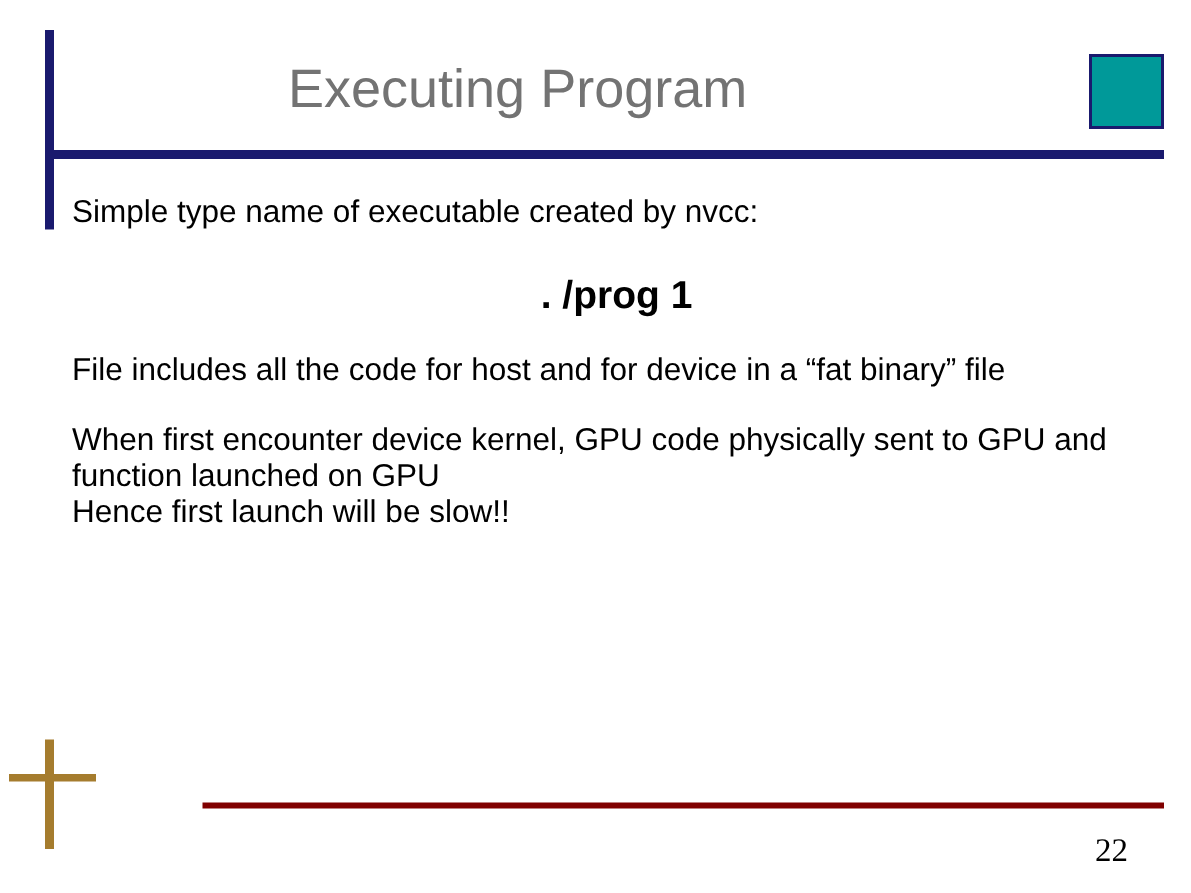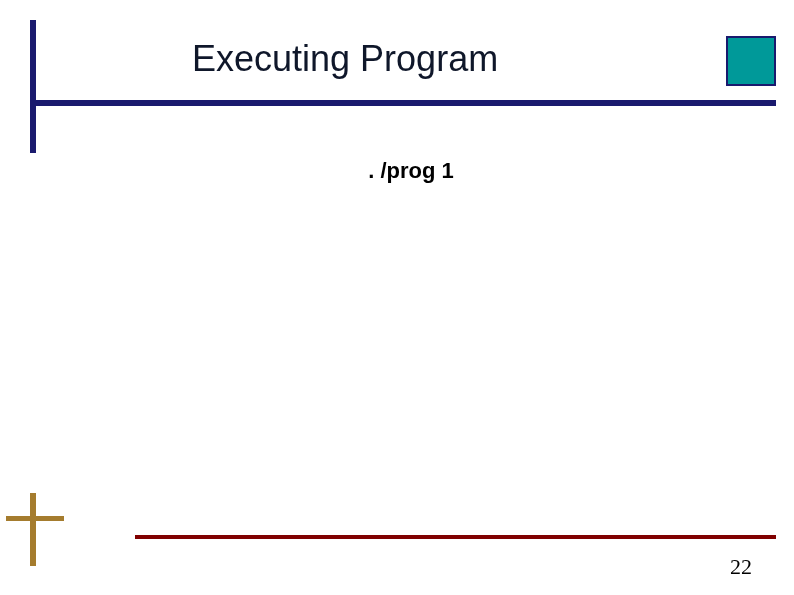--- a/index.html
+++ b/index.html
@@ -15,21 +15,21 @@
     width: 100%;
     height: 100%;
     position: relative;
   }
   
   .title {
     position: absolute;
     top: 38px;
     left: 192px;
     font-size: 36px;
-    color: #0f172a;
+    color: #737373;
     font-weight: normal;
   }
   
   .top-square {
     position: absolute;
     top: 36px;
     right: 18px;
     width: 50px;
     height: 50px;
     background: #009999;
@@ -64,21 +64,21 @@
     line-height: 1.15;
   }
   .content p {
     margin-bottom: 23px;
   }
   .command {
     text-align: center;
     font-weight: bold;
     margin-top: 28px;
     margin-bottom: 30px;
-    font-size: 22px;
+    font-size: 26px;
   }
   .para2 { margin-bottom: 26px; }
   .para3 { margin-bottom: 32px; }
   .para4 { margin-bottom: 0; }
   
   .bottom-vert {
     position: absolute;
     bottom: 29px;
     left: 30px;
     width: 6px;
@@ -117,21 +117,24 @@
 
 <div class="slide">
 
   <div class="top-vert"></div>
   <div class="top-rule"></div>
   <div class="top-square"></div>
 
   <h1 class="title">Executing Program</h1>
 
   <div class="content">
+    <p>Simple type name of executable created by nvcc:</p>
     <p class="command">. /prog 1</p>
+    <p class="para2">File includes all the code for host and for device in a “fat binary” file</p>
+    <p class="para4">When first encounter device kernel, GPU code physically sent to GPU and function launched on GPU<br>Hence first launch will be slow!!</p>
   </div>
 
   <div class="bottom-vert"></div>
   <div class="bottom-horiz-left"></div>
   <div class="bottom-rule"></div>
 
   <div class="page-num">22</div>
 
 </div>
 

